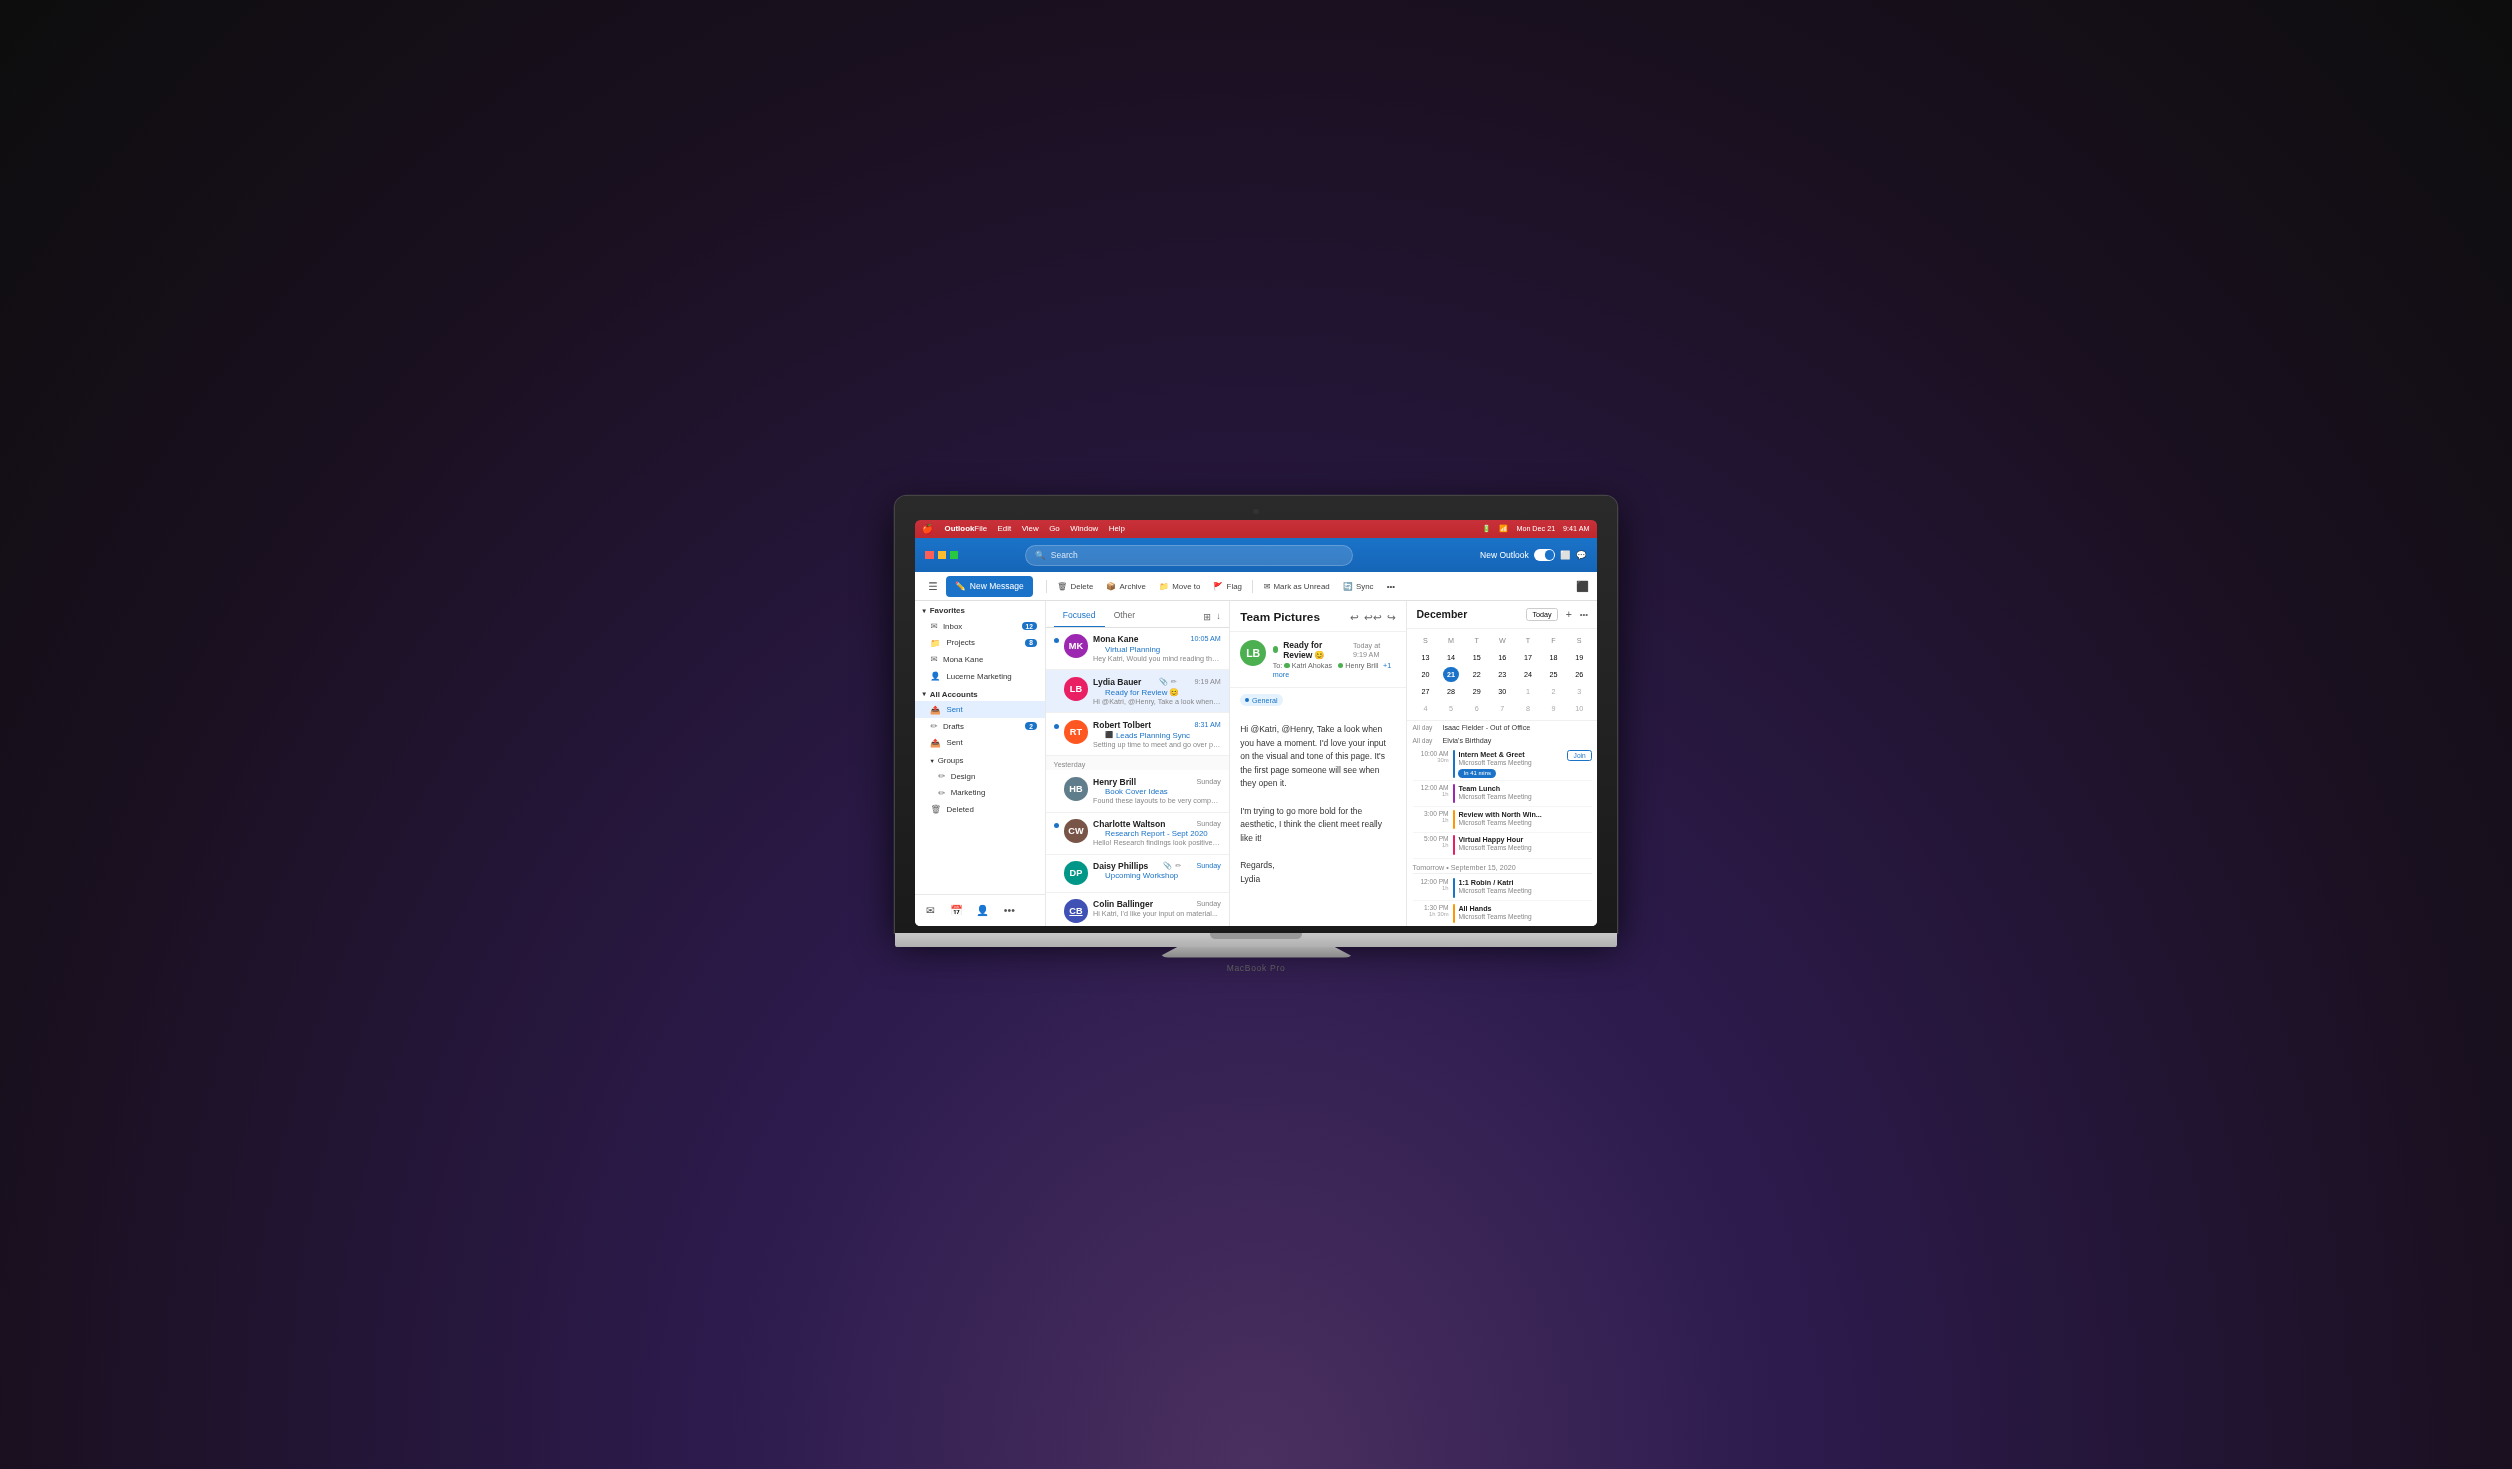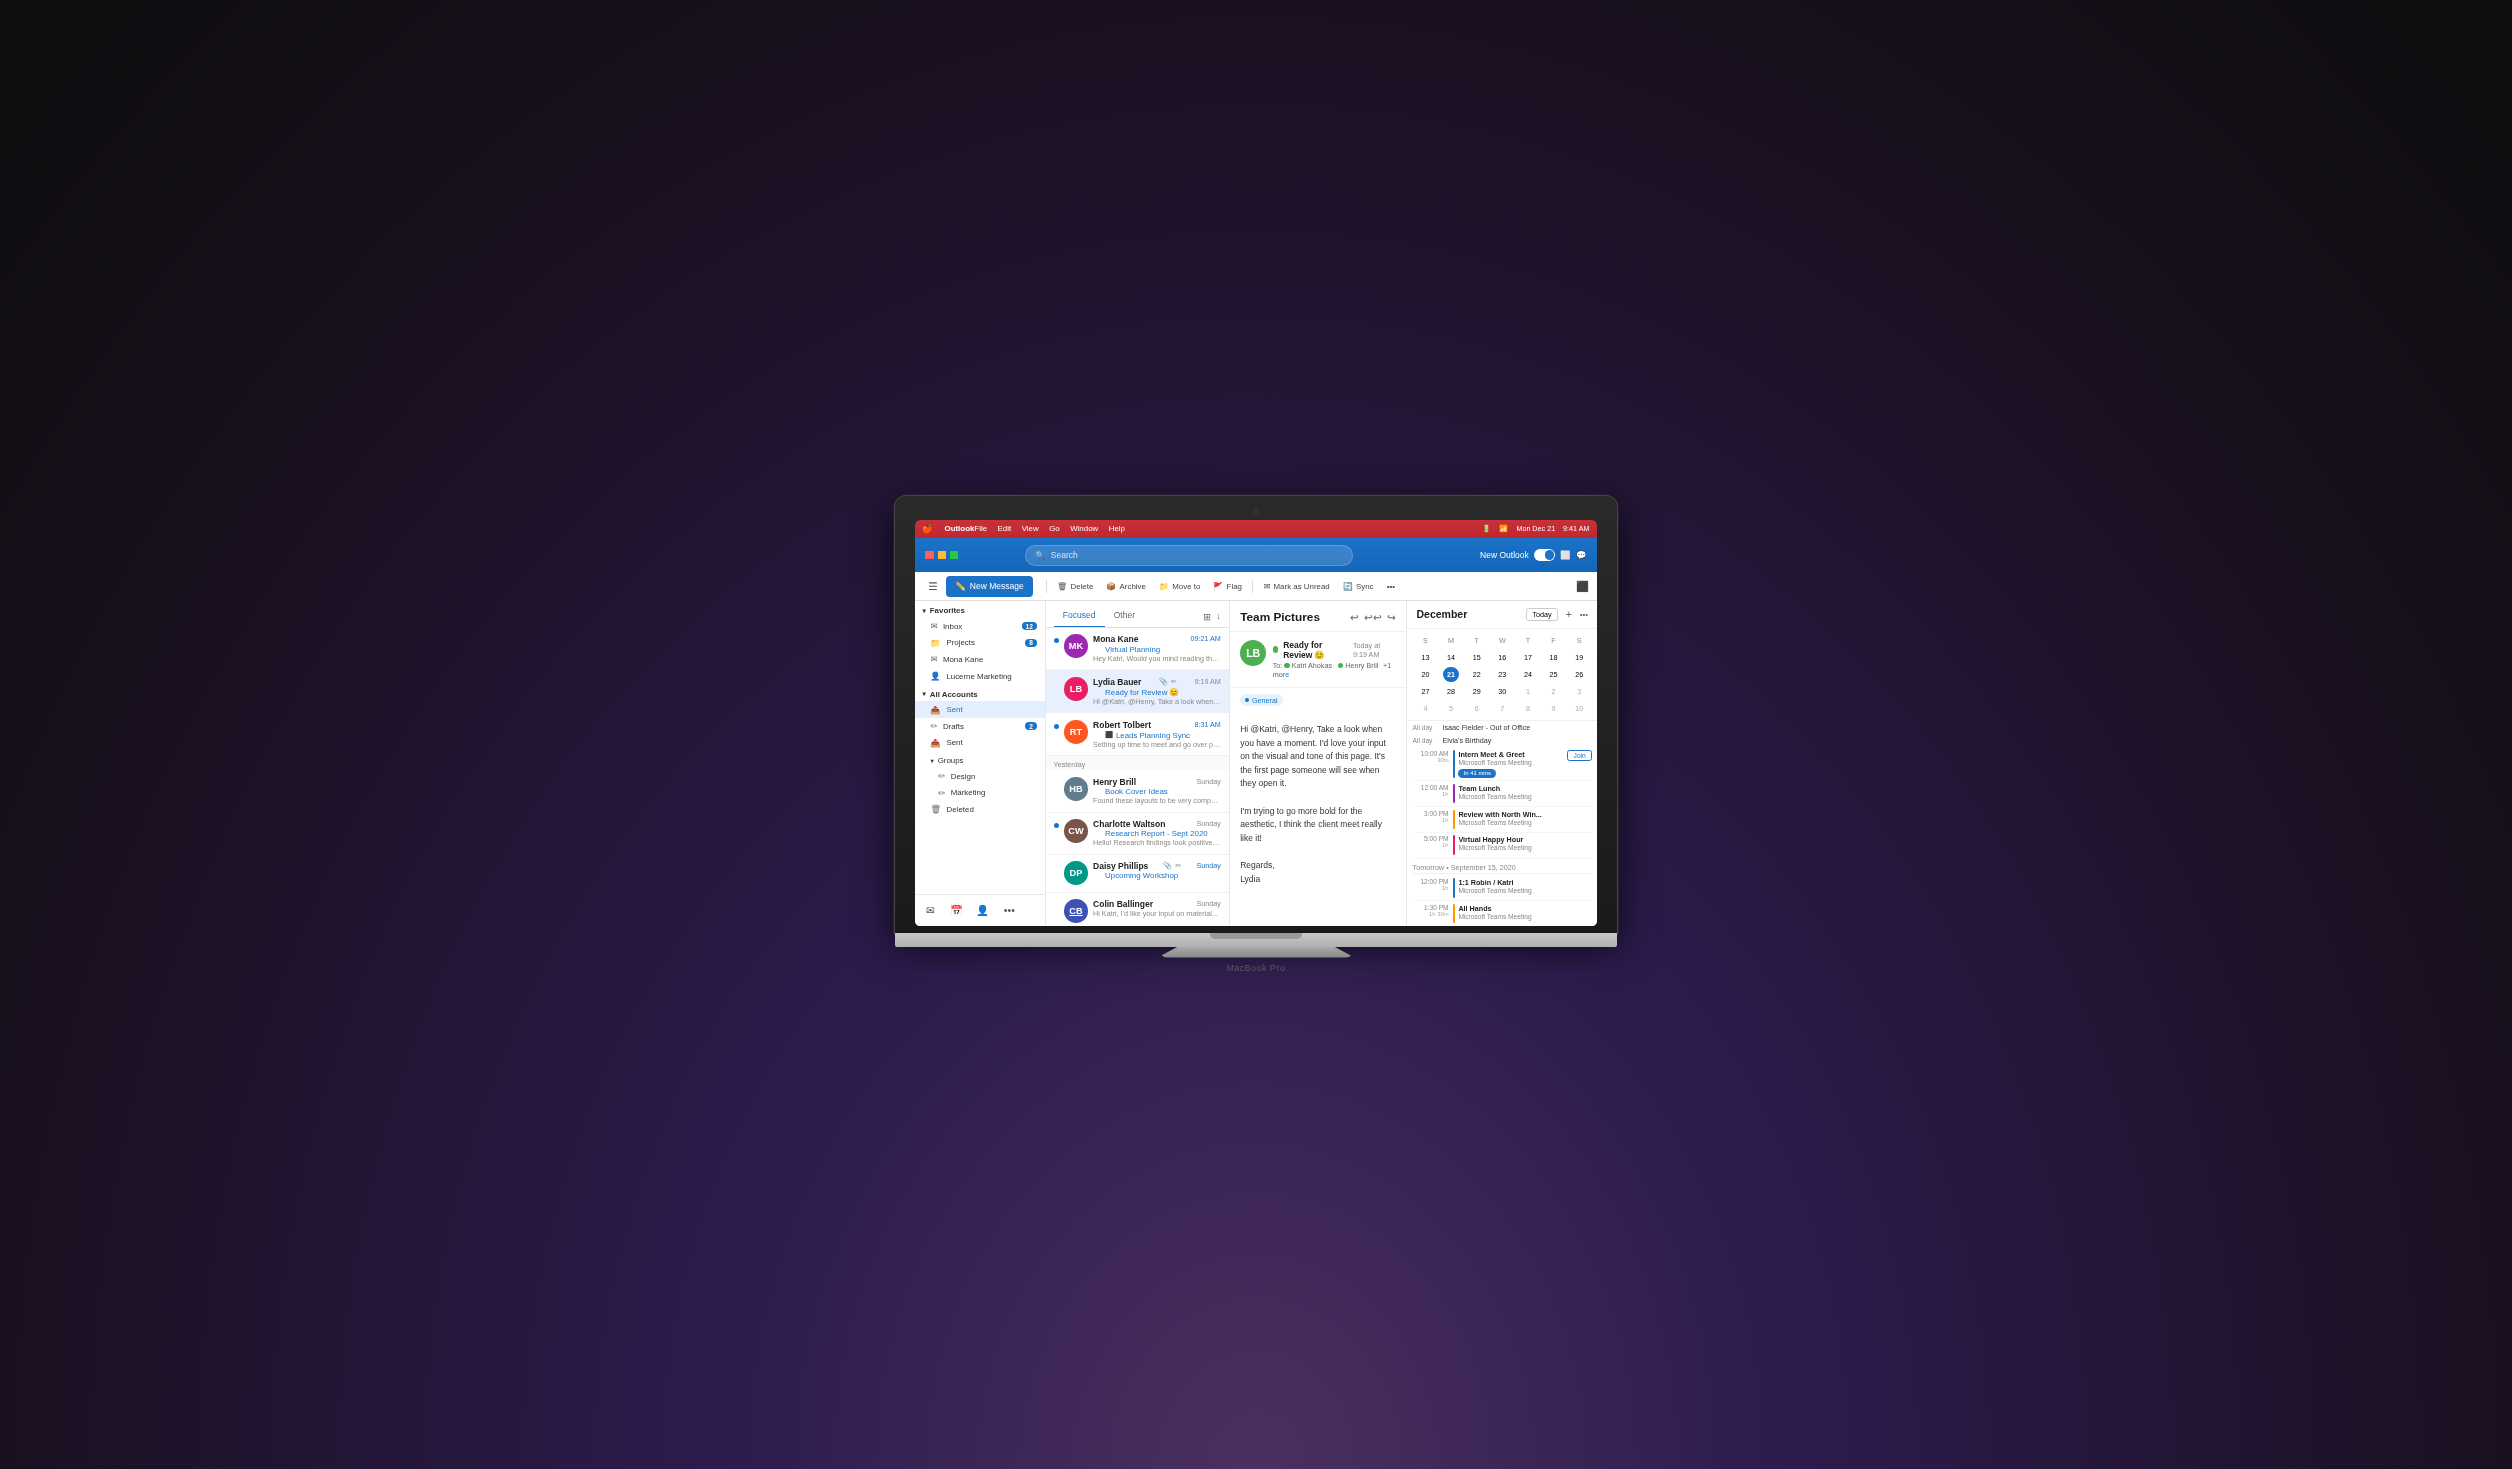--- a/index.html
+++ b/index.html
@@ -622,21 +622,21 @@
             </div>
 
             <div class="email-items">
 
               <div class="email-item">
                 <div class="unread-dot"></div>
                 <div class="avatar" style="background:#9c27b0;">MK</div>
                 <div class="email-content">
                   <div class="email-item-top">
                     <span class="email-sender">Mona Kane</span>
-                    <span class="email-time blue">09:21 AM</span>
+                    <span class="email-time blue">10:05 AM</span>
                   </div>
                   <div class="email-item-mid">
                     <div class="email-subject">Virtual Planning</div>
                   </div>
                   <div class="email-preview">Hey Katri, Would you mind reading the draft...</div>
                 </div>
               </div>
 
               <div class="email-item selected">
                 <div class="no-dot"></div>

